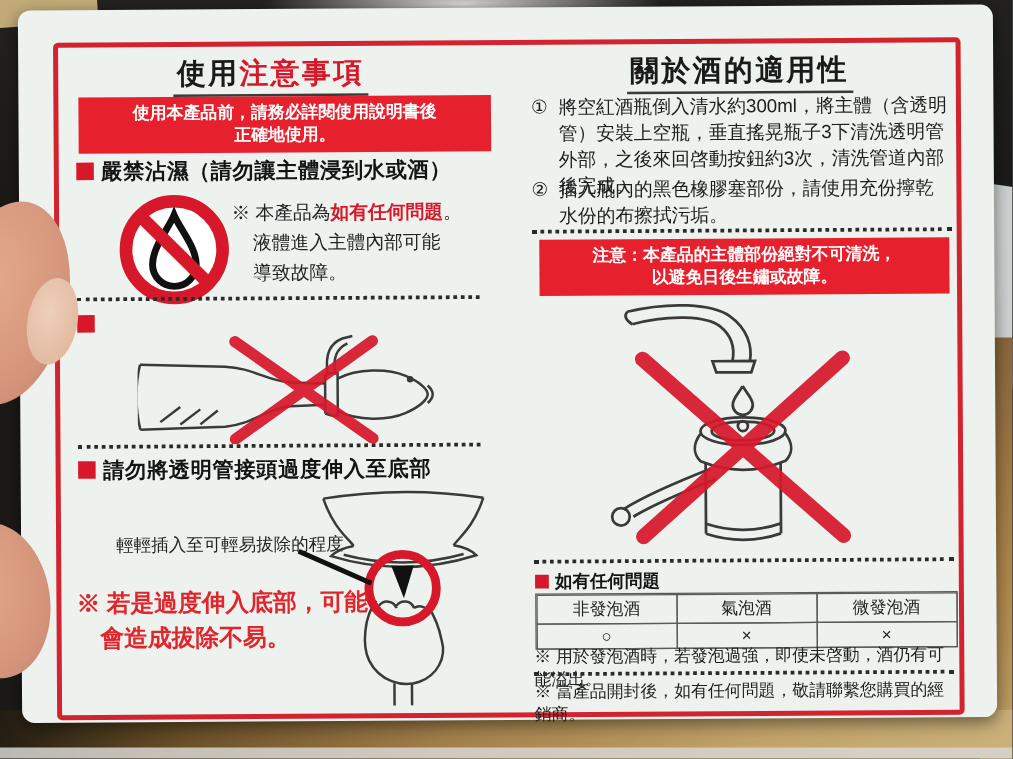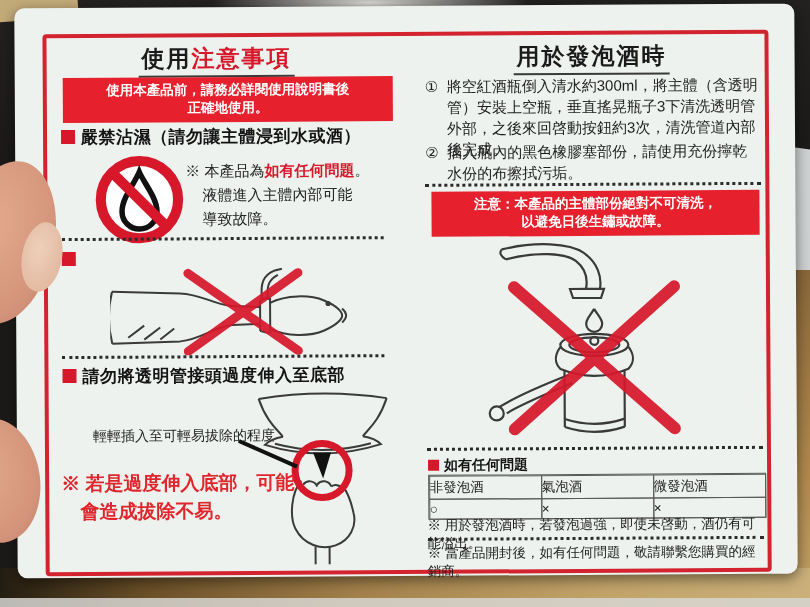--- a/index.html
+++ b/index.html
@@ -43,21 +43,21 @@
   .note{font-size:15px;line-height:24px;color:#222;}
   .note .ind{padding-left:17px;display:block;}
   .caption{font-size:14px;color:#222;}
   .warn{font-size:19px;font-weight:bold;color:#e0262c;line-height:28px;}
   .warn .ind{padding-left:19px;display:block;}
   .step{font-size:15px;line-height:21px;color:#1d1d1d;}
   .step .num{position:absolute;left:0;top:0;}
   .step .body{display:block;padding-left:22px;}
   .sec-sm{display:flex;align-items:flex-start;font-size:14px;font-weight:bold;color:#141414;}
   .tbl{display:grid;grid-template-columns:1fr 1fr 1fr;border:1px solid #5a5a5a;font-size:13.5px;color:#222;}
-  .tbl .cell{border:1px solid #5a5a5a;text-align:left;padding:2px 0;margin:-0.5px;}
+  .tbl .cell{border:1px solid #5a5a5a;text-align:center;padding:2px 0;margin:-0.5px;}
   .fine{font-size:13.5px;color:#1d1d1d;}
   svg{display:block;}
 </style>
 </head>
 <body>
 
 <div class="stage">
 
   <div class="bg-top"></div>
   <div class="bg-glare"></div>
@@ -150,21 +150,21 @@
           <line x1="4" y1="52" x2="62" y2="78" stroke="#111" stroke-width="4"></line>
         </svg>
       </div>
 
       <div class="abs warn" style="left:12px;top:432px;width:250px;">
         <span>※ 若是過度伸入底部，可能</span>
         <span class="ind">會造成拔除不易。</span>
       </div>
 
       <div class="abs col-title" style="left:378px;top:6px;width:334px;">
-        <span class="ul">用於發泡酒時</span>
+        <span class="ul">關於酒的適用性</span>
       </div>
 
       <div class="abs step" style="left:378px;top:40px;width:336px;">
         <span class="num">①</span>
         <span class="body">將空紅酒瓶倒入清水約300ml，將主體（含透明管）安裝上空瓶，垂直搖晃瓶子3下清洗透明管外部，之後來回啓動按鈕約3次，清洗管道內部後完成。</span>
       </div>
 
       <div class="abs step" style="left:378px;top:106px;width:336px;">
         <span class="num">②</span>
         <span class="body">插入瓶內的黑色橡膠塞部份，請使用充份擰乾水份的布擦拭污垢。</span>

